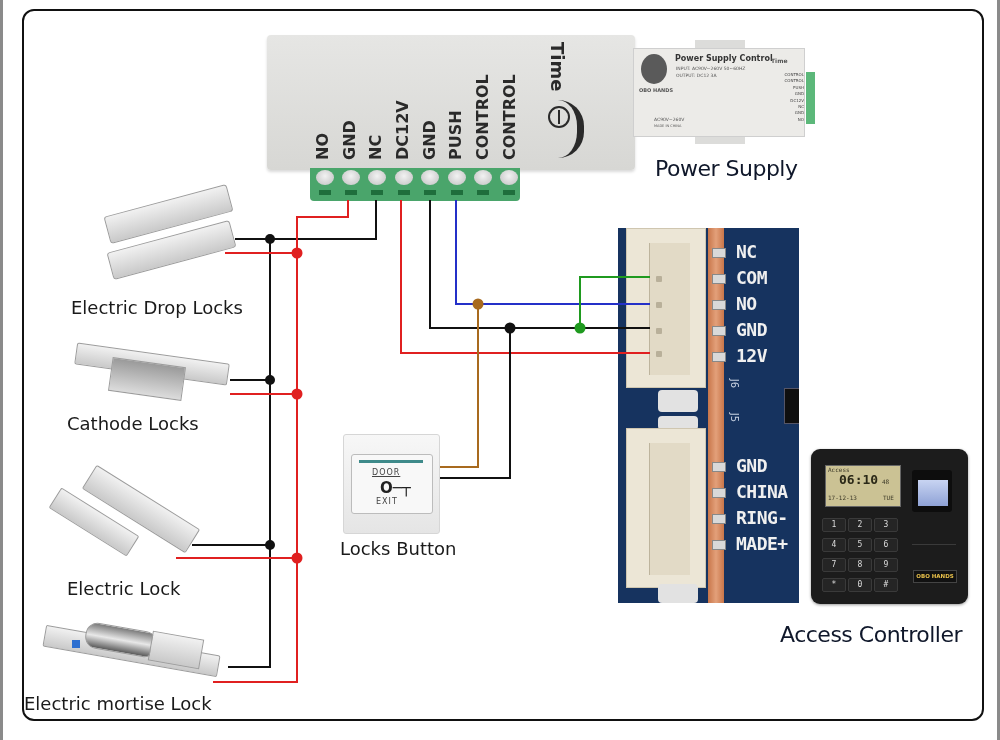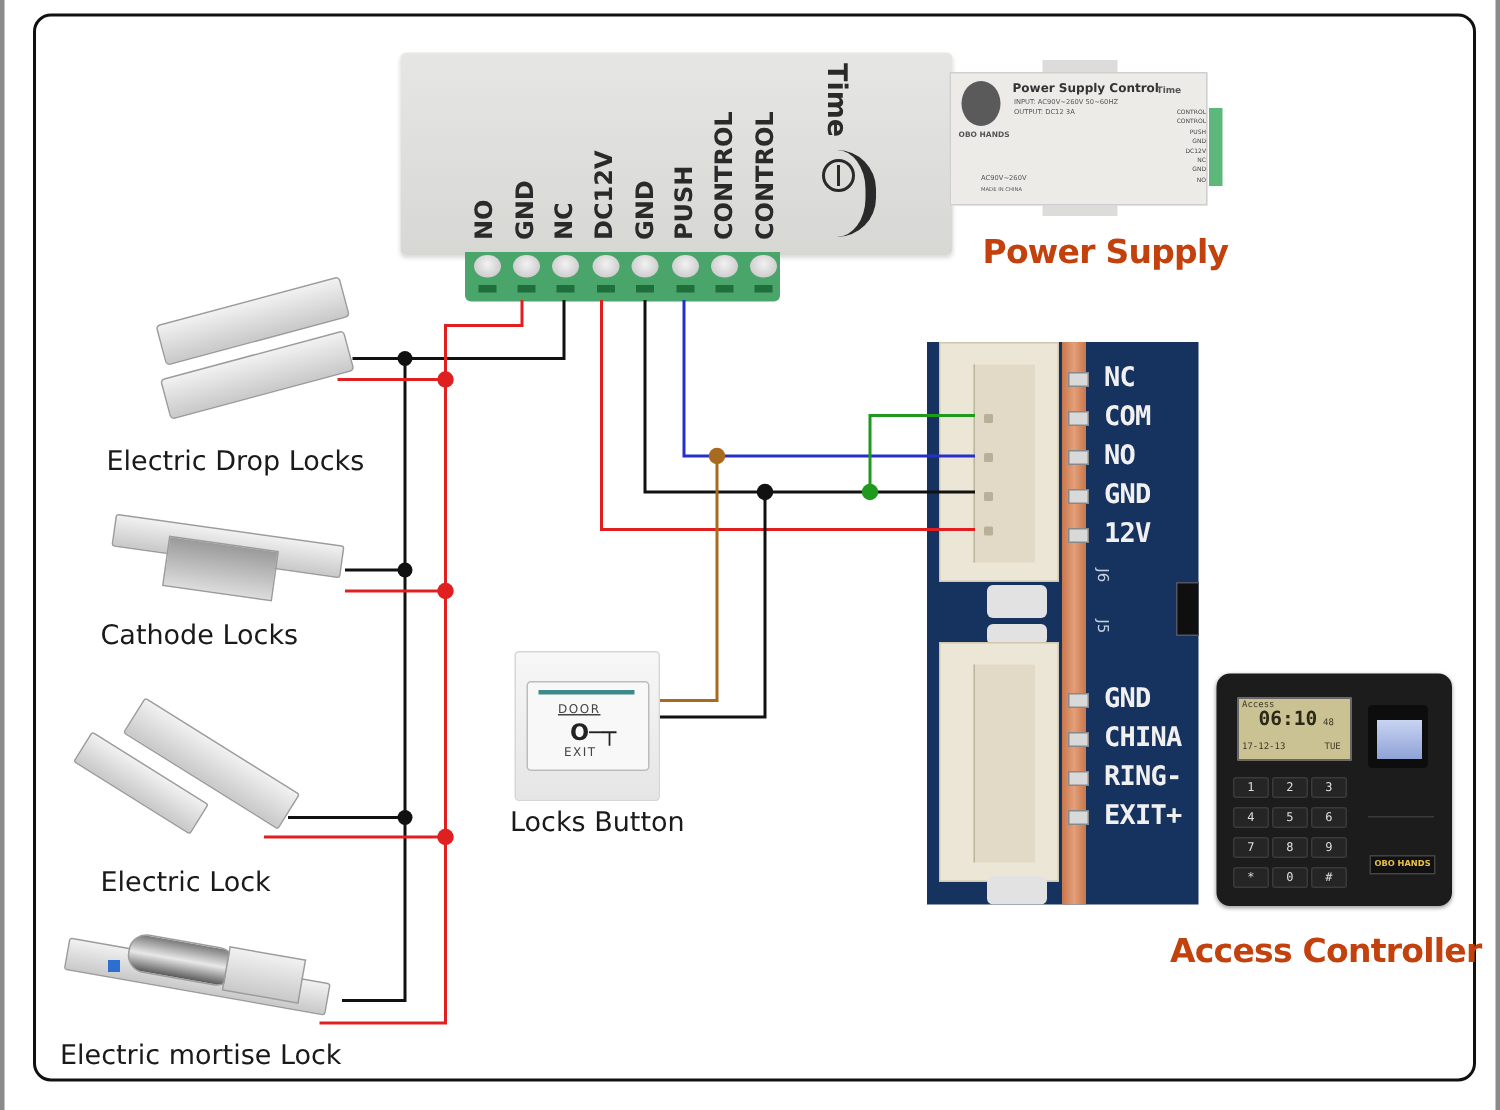--- a/index.html
+++ b/index.html
@@ -2,21 +2,21 @@
 <html><head>
 <meta charset="utf-8">
 <style>
   html, body { margin:0; padding:0; }
   body { width:1000px; height:740px; background:#ffffff; position:relative; overflow:hidden; font-family:"Liberation Sans", sans-serif; }
   .left-edge { position:absolute; left:0; top:0; width:3px; height:740px; background:#8a8a8a; }
   .right-edge { position:absolute; right:0; top:0; width:3px; height:740px; background:#8a8a8a; }
   .frame { position:absolute; left:22px; top:9px; width:962px; height:712px; border:2.5px solid #111; border-radius:12px; box-sizing:border-box; }
   svg.wires { position:absolute; left:0; top:0; }
   .label { position:absolute; font-family:"DejaVu Sans", sans-serif; color:#1a1a1a; font-size:18px; white-space:nowrap; }
-  .label.big { font-weight:bold; font-size:22px; letter-spacing:-0.5px; color:#c2410c; }
+  .label.big { font-weight:normal; font-size:22px; letter-spacing:-0.5px; color:#0f172a; }
 
   
   .ps-box { position:absolute; left:267px; top:35px; width:368px; height:135px; background:linear-gradient(180deg,#e6e6e4,#d7d7d4); border-radius:4px; box-shadow:0 2px 3px rgba(0,0,0,0.15); }
   .ps-term-label { position:absolute; top:48px; writing-mode:vertical-rl; transform:rotate(180deg); font-family:"DejaVu Sans", sans-serif; font-weight:bold; font-size:16px; color:#2a2a2a; letter-spacing:0px; height:112px; text-align:left; }
   .ps-brand { position:absolute; top:42px; writing-mode:vertical-rl; font-family:"DejaVu Sans", sans-serif; font-weight:bold; font-size:18px; color:#2a2a2a; }
   .ps-logo { position:absolute; left:548px; top:106px; width:22px; height:22px; border:2.5px solid #2a2a2a; border-radius:50%; box-sizing:border-box; }
   .ps-logo::after { content:""; position:absolute; left:8px; top:2px; width:2px; height:14px; background:#2a2a2a; }
   .ps-swoosh { position:absolute; left:558px; top:100px; width:26px; height:58px; border-right:7px solid #2a2a2a; border-radius:0 40px 40px 0; box-sizing:border-box; }
   .terminal-block { position:absolute; left:310px; top:168px; width:210px; height:33px; background:#4aa56b; border-radius:0 0 4px 4px; }
   .screw { position:absolute; top:2px; width:18px; height:15px; border-radius:50%; background:radial-gradient(circle at 50% 40%, #f2f2f2 0%, #cfcfcf 70%, #9c9c9c 100%); }
@@ -162,21 +162,21 @@
   <div class="board-label" style="top:91px;">GND</div>
   <div class="board-label" style="top:117px;">12V</div>
 
   <div class="silk" style="left:112px; top:150px;">J6</div>
   <div class="silk" style="left:112px; top:184px;">J5</div>
   <div style="position:absolute; left:166px; top:160px; width:14px; height:34px; background:#0f0f0f; border:1px solid #556;"></div>
 
   <div class="board-label" style="top:227px;">GND</div>
   <div class="board-label" style="top:253px;">CHINA</div>
   <div class="board-label" style="top:279px;">RING-</div>
-  <div class="board-label" style="top:305px;">EXIT+</div>
+  <div class="board-label" style="top:305px;">MADE+</div>
 </div>
 
 <div>
   <div class="exit-plate"></div>
   <div class="exit-inner"></div>
   <div class="exit-bar"></div>
   <div class="exit-text" style="left:372px; top:468px;text-decoration:underline;">DOOR</div>
   <div class="exit-key">O─┬</div>
   <div class="exit-text" style="left:376px; top:497px;">EXIT</div>
 </div>
@@ -227,21 +227,21 @@
   <div class="lock-body" style="left:80px; top:495px; width:120px; height:26px; transform:rotate(32deg); border-radius:2px;"></div>
 </div>
 <div class="label" style="left:67px; top:578px;">Electric Lock</div>
 
 <div>
   <div class="lock-body" style="left:43px; top:640px; width:175px; height:20px; transform:rotate(10deg); border-radius:2px;"></div>
   <div class="lock-body" style="left:85px; top:627px; width:70px; height:24px; transform:rotate(10deg); background:linear-gradient(180deg,#7a7a7a,#e8e8e8,#5a5a5a); border-radius:12px;"></div>
   <div class="lock-body" style="left:150px; top:635px; width:50px; height:28px; transform:rotate(10deg);"></div>
   <div style="position:absolute; left:72px; top:640px; width:8px; height:8px; background:#2d6fd0;"></div>
 </div>
-<div class="label" style="left:40px; top:693px;">Electric mortise Lock</div>
+<div class="label" style="left:24px; top:693px;">Electric mortise Lock</div>
 
 <svg class="wires" width="1000" height="740">
   <g fill="none" stroke-width="2">
 
     <polyline points="376,200 376,239 235,239" stroke="#111"></polyline>
     <polyline points="270,239 270,667 228,667" stroke="#111"></polyline>
     <line x1="230" y1="380" x2="270" y2="380" stroke="#111"></line>
     <line x1="192" y1="545" x2="270" y2="545" stroke="#111"></line>
 
     <polyline points="348,200 348,217 297,217 297,682 213,682" stroke="#e02020"></polyline>

